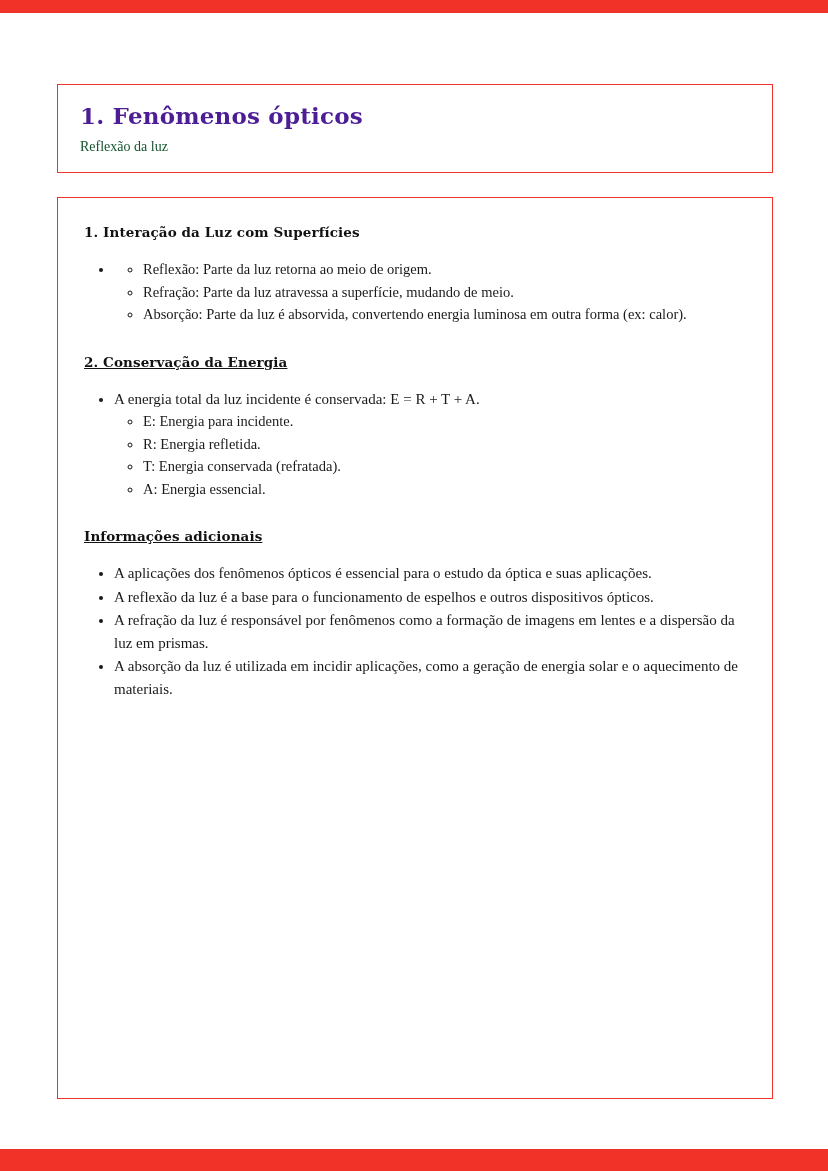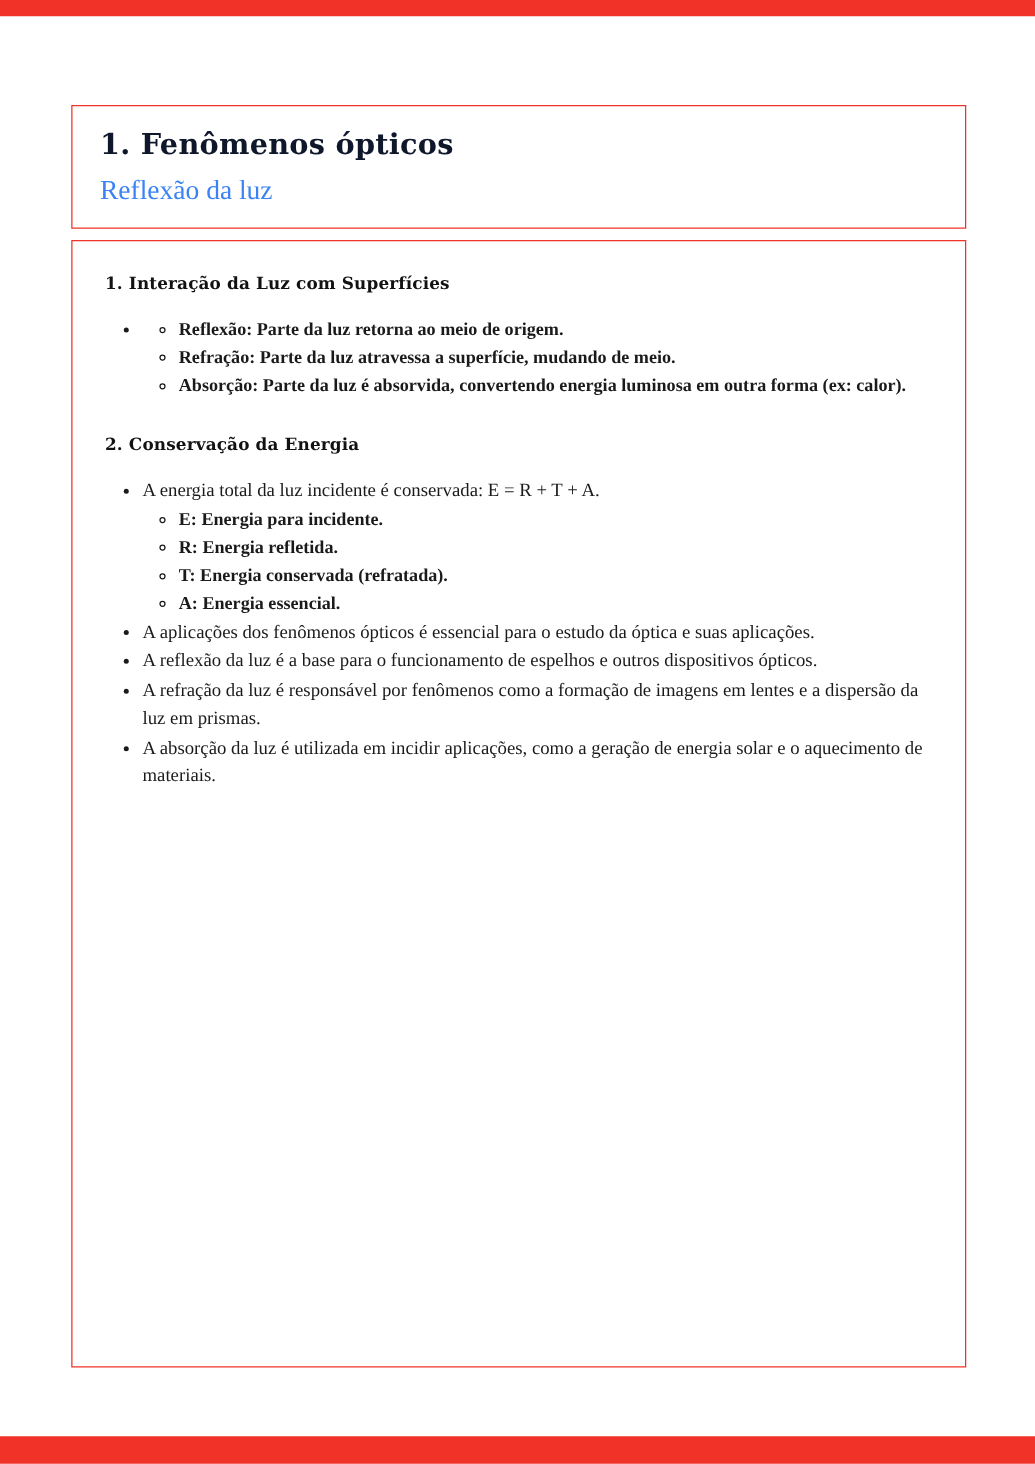--- a/index.html
+++ b/index.html
@@ -43,68 +43,68 @@
     top: 84px;
     width: 716px;
   }
   .title-box {
     border: 1.5px solid #f03228;
     box-sizing: border-box;
     padding: 18px 22px 16px 22px;
   }
   .doc-title {
     font-family: "DejaVu Serif", serif;
-    color: #0f172a;
+    color: #4c1d95;
     font-size: 23px;
     font-weight: bold;
     letter-spacing: 0.2px;
     margin: 0 0 10px 0;
     line-height: 1.15;
   }
   .doc-subtitle {
     font-family: "Liberation Serif", serif;
-    color: #3b82f6;
-    font-size: 22px;
+    color: #14532d;
+    font-size: 14px;
     margin: 0;
     line-height: 1.2;
   }
   .body-box {
-    margin-top: 9px;
+    margin-top: 24px;
     border: 1.5px solid #f03228;
     box-sizing: border-box;
     height: 902px;
     padding: 26px 26px 20px 26px;
     overflow: hidden;
   }
   .sec-heading {
     font-family: "DejaVu Serif", serif;
     font-weight: bold;
     font-size: 13.5px;
     color: #121212;
     margin: 0 0 18px 0;
     letter-spacing: 0.1px;
   }
   .sec-heading.spaced {
     margin-top: 28px;
+    text-decoration: underline;
   }
   ul.lvl1 {
     list-style-type: disc;
     margin: 0 0 0 0;
     padding-left: 30px;
   }
   ul.lvl1 > li {
     font-size: 15px;
     line-height: 1.5;
     margin-bottom: 0px;
   }
   ul.lvl2 {
     list-style-type: circle;
     margin: 0;
     padding-left: 29px;
-    font-weight: bold;
   }
   ul.lvl2 > li {
     font-size: 14.5px;
     line-height: 1.55;
   }
   ul.plain > li {
     margin-bottom: 1px;
   }
 </style>
 </head>
@@ -140,20 +140,21 @@
           <span>A energia total da luz incidente é conservada: E = R + T + A.</span>
           <ul class="lvl2">
             <li>E: Energia para incidente.</li>
             <li>R: Energia refletida.</li>
             <li>T: Energia conservada (refratada).</li>
             <li>A: Energia essencial.</li>
           </ul>
         </li>
       </ul>
 
+      <h2 class="sec-heading spaced">Informações adicionais</h2>
       <ul class="lvl1 plain">
         <li>A aplicações dos fenômenos ópticos é essencial para o estudo da óptica e suas aplicações.</li>
         <li>A reflexão da luz é a base para o funcionamento de espelhos e outros dispositivos ópticos.</li>
         <li>A refração da luz é responsável por fenômenos como a formação de imagens em lentes e a dispersão da luz em prismas.</li>
         <li>A absorção da luz é utilizada em incidir aplicações, como a geração de energia solar e o aquecimento de materiais.</li>
       </ul>
 
     </div>
   </div>
 

